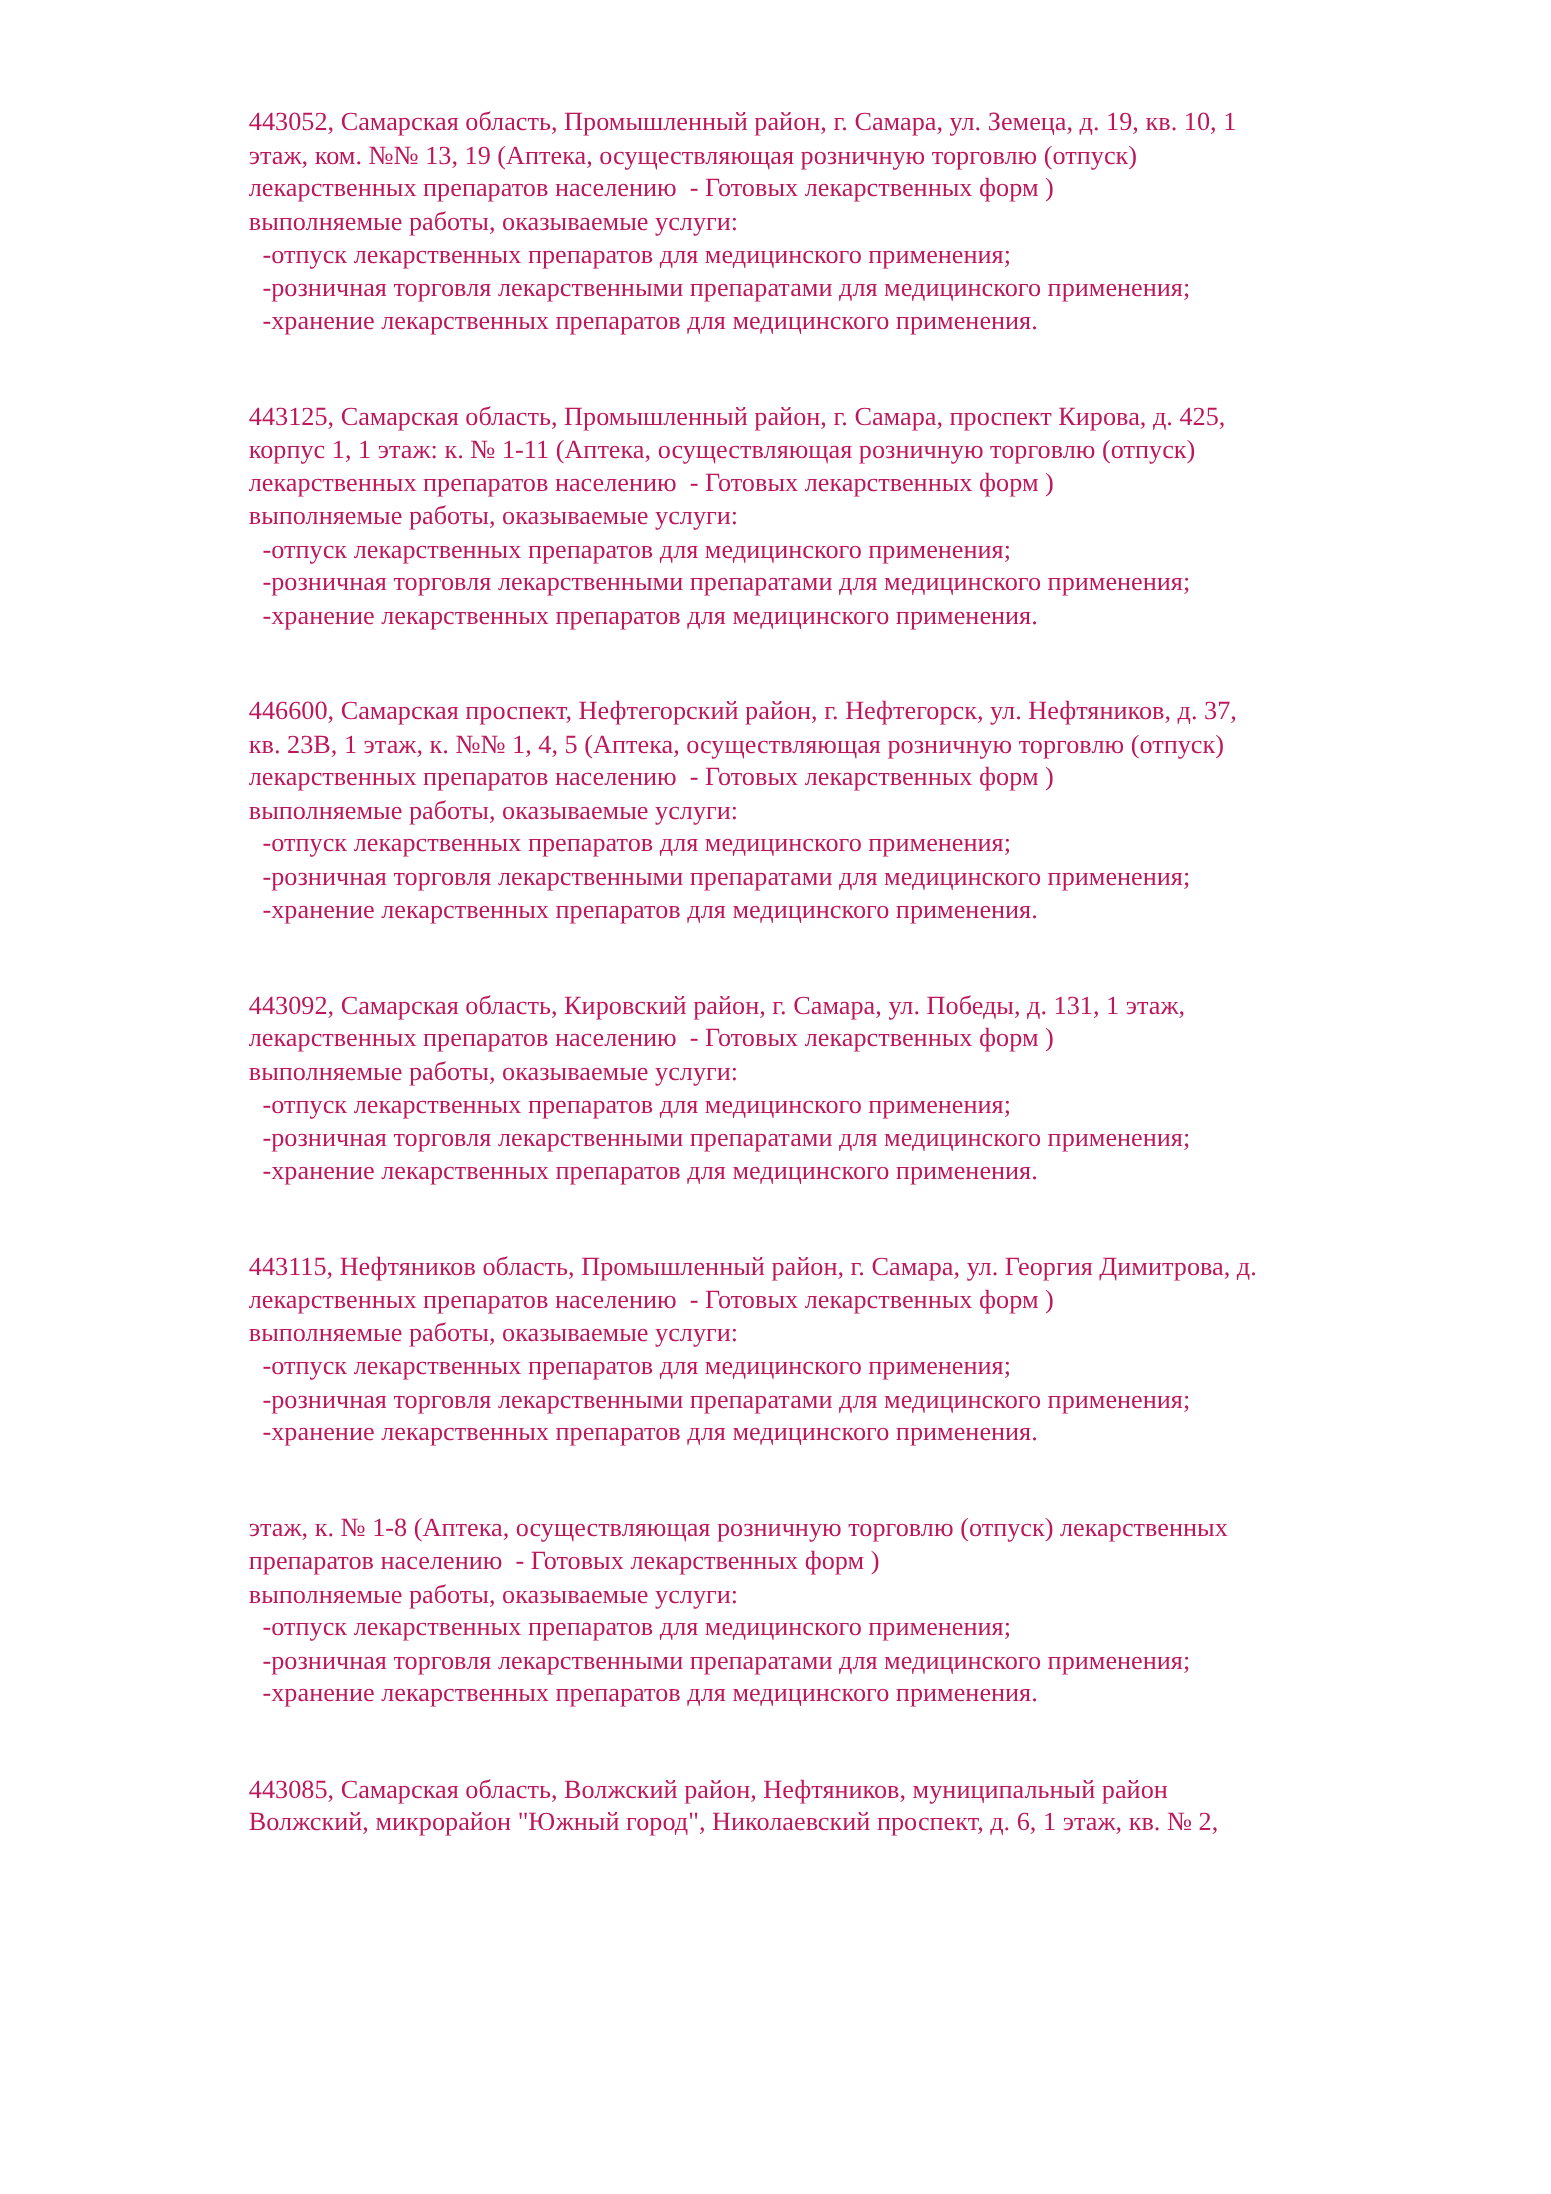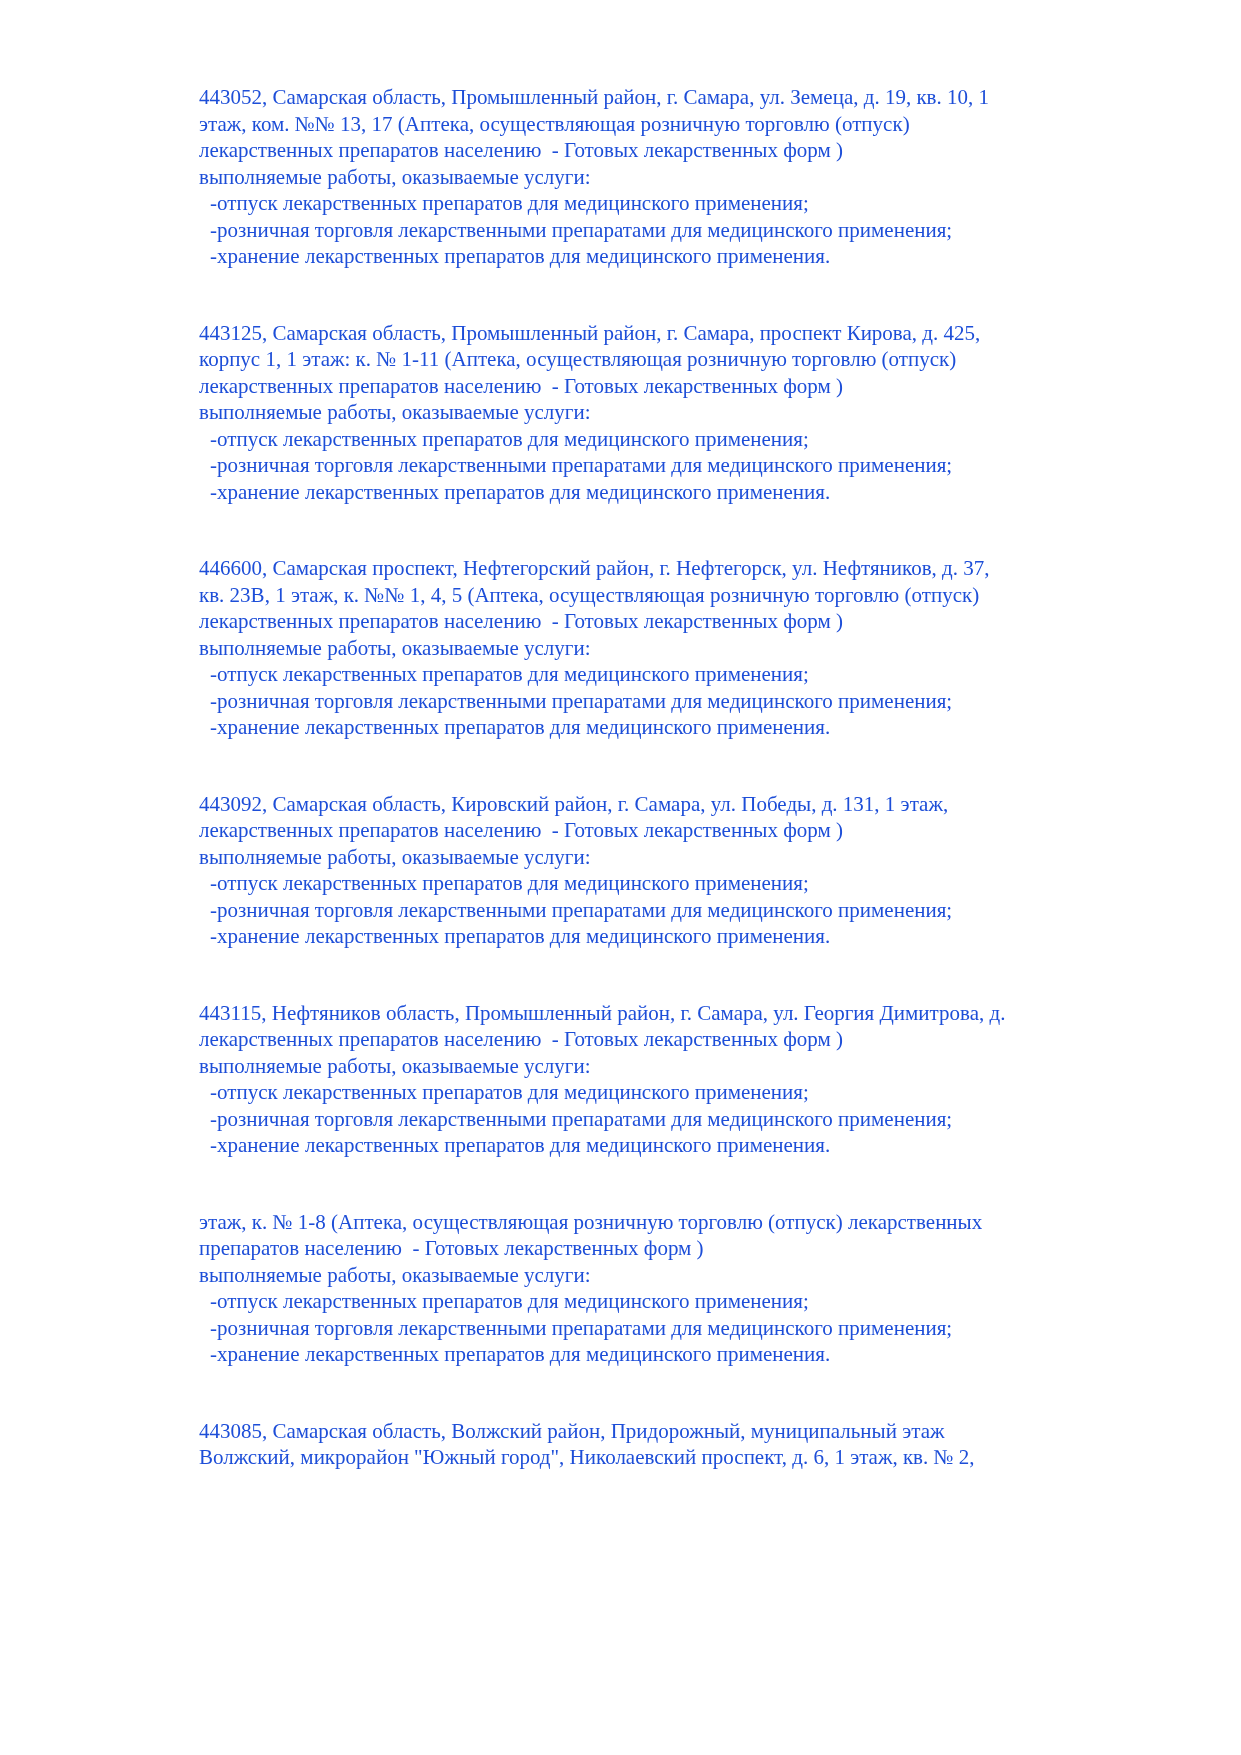--- a/index.html
+++ b/index.html
@@ -5,21 +5,21 @@
   html, body {
     margin: 0;
     padding: 0;
     background: #ffffff;
   }
   .page {
     position: relative;
     width: 1241px;
     height: 1755px;
     background: #ffffff;
-    color: #1d4ed8;
+    color: #be185d;
     font-family: "Liberation Serif", "DejaVu Serif", serif;
     font-size: 21px;
     line-height: 26.5px;
     overflow: hidden;
   }
   .doc-body {
     position: absolute;
     top: 84px;
     left: 199px;
     width: 880px;
@@ -37,21 +37,21 @@
   }
 </style>
 </head>
 <body>
 
 <div class="page">
   <div class="doc-body">
   <section class="entry">
     <div class="address">
           <div class="line">443052, Самарская область, Промышленный район, г. Самара, ул. Земеца, д. 19, кв. 10, 1</div>
-          <div class="line">этаж, ком. №№ 13, 17 (Аптека, осуществляющая розничную торговлю (отпуск)</div>
+          <div class="line">этаж, ком. №№ 13, 19 (Аптека, осуществляющая розничную торговлю (отпуск)</div>
           <div class="line">лекарственных препаратов населению  - Готовых лекарственных форм )</div>
           <div class="line">выполняемые работы, оказываемые услуги:</div>
         </div>
     <div class="services">
           <div class="line">-отпуск лекарственных препаратов для медицинского применения;</div>
           <div class="line">-розничная торговля лекарственными препаратами для медицинского применения;</div>
           <div class="line">-хранение лекарственных препаратов для медицинского применения.</div>
         </div>
   </section>
 
@@ -117,19 +117,19 @@
         </div>
     <div class="services">
           <div class="line">-отпуск лекарственных препаратов для медицинского применения;</div>
           <div class="line">-розничная торговля лекарственными препаратами для медицинского применения;</div>
           <div class="line">-хранение лекарственных препаратов для медицинского применения.</div>
         </div>
   </section>
 
   <section class="entry">
     <div class="address">
-          <div class="line">443085, Самарская область, Волжский район, Придорожный, муниципальный этаж</div>
+          <div class="line">443085, Самарская область, Волжский район, Нефтяников, муниципальный район</div>
           <div class="line">Волжский, микрорайон "Южный город", Николаевский проспект, д. 6, 1 этаж, кв. № 2,</div>
         </div>
     <div class="services"></div>
   </section>
 </div>
 </div>
 
 </body></html>

